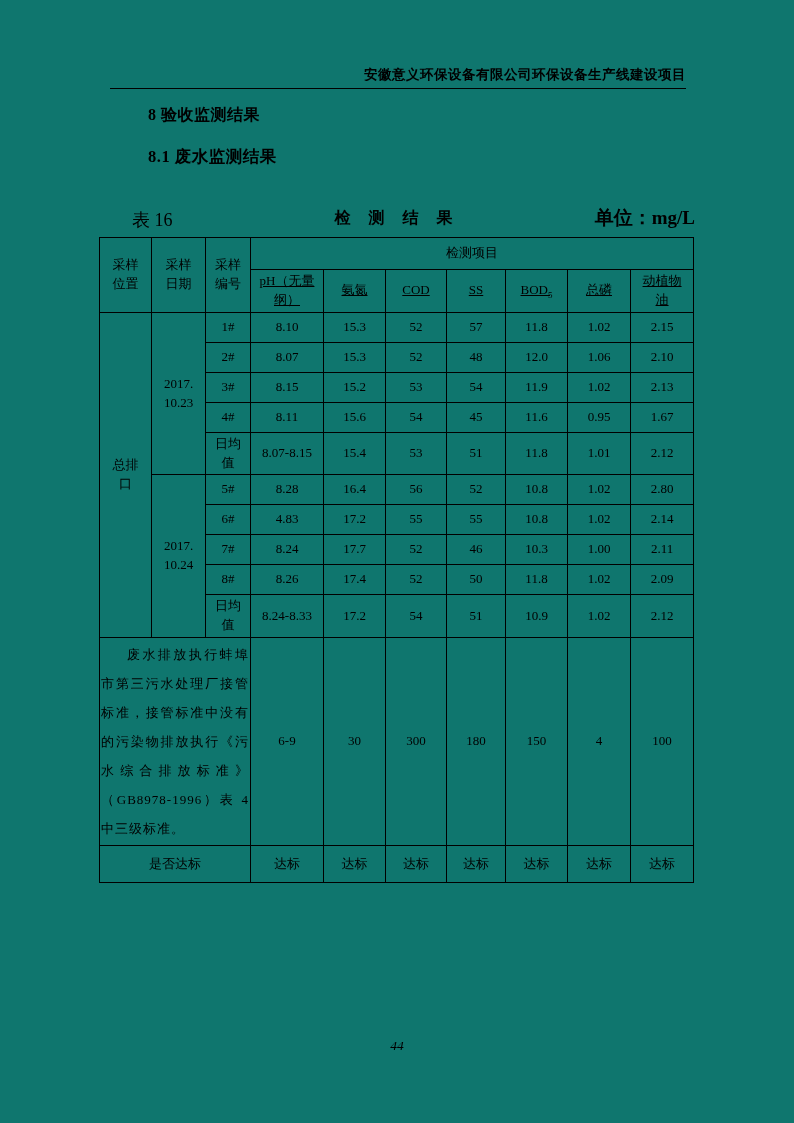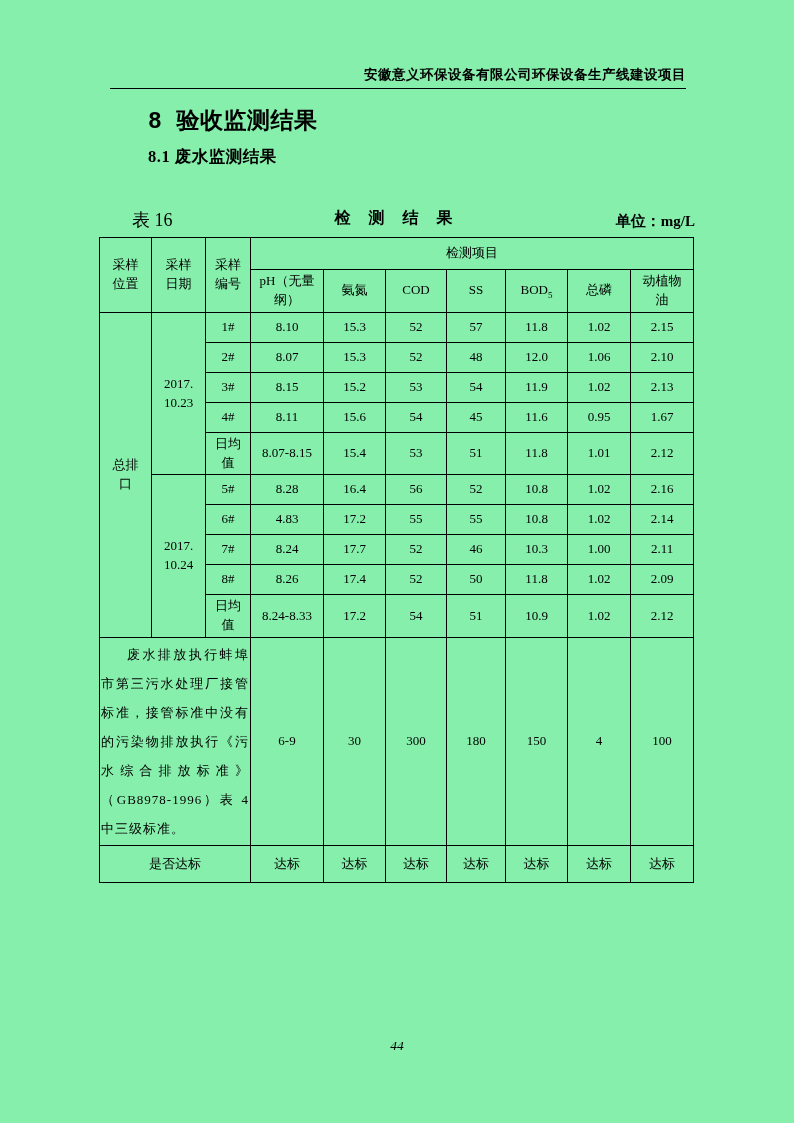--- a/index.html
+++ b/index.html
@@ -2,45 +2,44 @@
 <html><head>
 <meta charset="utf-8">
 <style>
   * { margin: 0; padding: 0; box-sizing: border-box; }
   html, body { background: #888; }
   .page {
     position: relative;
     width: 794px;
     height: 1123px;
     margin: 0 auto;
-    background: #86efac;
+    background: #0f766e;
     font-family: "Liberation Serif", "DejaVu Serif", serif;
     color: #000;
     overflow: hidden;
   }
   .doc-header {
     position: absolute;
     top: 66px;
     left: 110px;
     width: 576px;
     text-align: right;
     font-size: 13.5px;
     font-weight: bold;
     padding-bottom: 4px;
     border-bottom: 1.5px solid #000;
     letter-spacing: 0.5px;
   }
   .h1 {
     position: absolute;
     top: 105px;
     left: 148px;
-    font-size: 23px;
+    font-size: 16px;
     font-weight: bold;
     letter-spacing: 0.5px;
-    font-family: Liberation Mono, monospace;
   }
   .h2 {
     position: absolute;
     top: 146px;
     left: 148px;
     font-size: 16.5px;
     font-weight: bold;
     letter-spacing: 0.5px;
   }
   .caption-row {
@@ -62,41 +61,41 @@
     text-align: center;
     font-size: 16px;
     font-weight: bold;
     letter-spacing: 7px;
     padding-top: 2px;
   }
   .cap-right {
     position: absolute;
     right: 0;
     bottom: 3px;
-    font-size: 15px;
+    font-size: 19px;
     font-weight: bold;
   }
   table.monitor {
     position: absolute;
     top: 237px;
     left: 99px;
     width: 480px;
     border-collapse: collapse;
     table-layout: fixed;
   }
   table.monitor td {
     border: 1px solid #000;
     text-align: center;
     vertical-align: middle;
     font-size: 13px;
     padding: 2px 1px;
     line-height: 1.45;
   }
   tr.hrow1 { height: 32px; }
-  tr.hrow2 { height: 40px; }
+  tr.hrow2 { height: 40px; text-decoration: underline; }
   tr.data  { height: 30px; }
   tr.avg   { height: 40px; }
   tr.std   { height: 166px; }
   tr.final { height: 37px; }
   .pre { white-space: pre-line; }
   td.std-cell {
     text-align: left;
     padding: 6px 8px 6px 6px;
     vertical-align: middle;
   }
@@ -230,21 +229,21 @@
       <tr class="data">
         <td rowspan="5" class="pre">2017.
 10.24</td>
         <td>5#</td>
         <td>8.28</td>
         <td>16.4</td>
         <td>56</td>
         <td>52</td>
         <td>10.8</td>
         <td>1.02</td>
-        <td>2.16</td>
+        <td>2.80</td>
       </tr>
       <tr class="data">
         <td>6#</td>
         <td>4.83</td>
         <td>17.2</td>
         <td>55</td>
         <td>55</td>
         <td>10.8</td>
         <td>1.02</td>
         <td>2.14</td>

